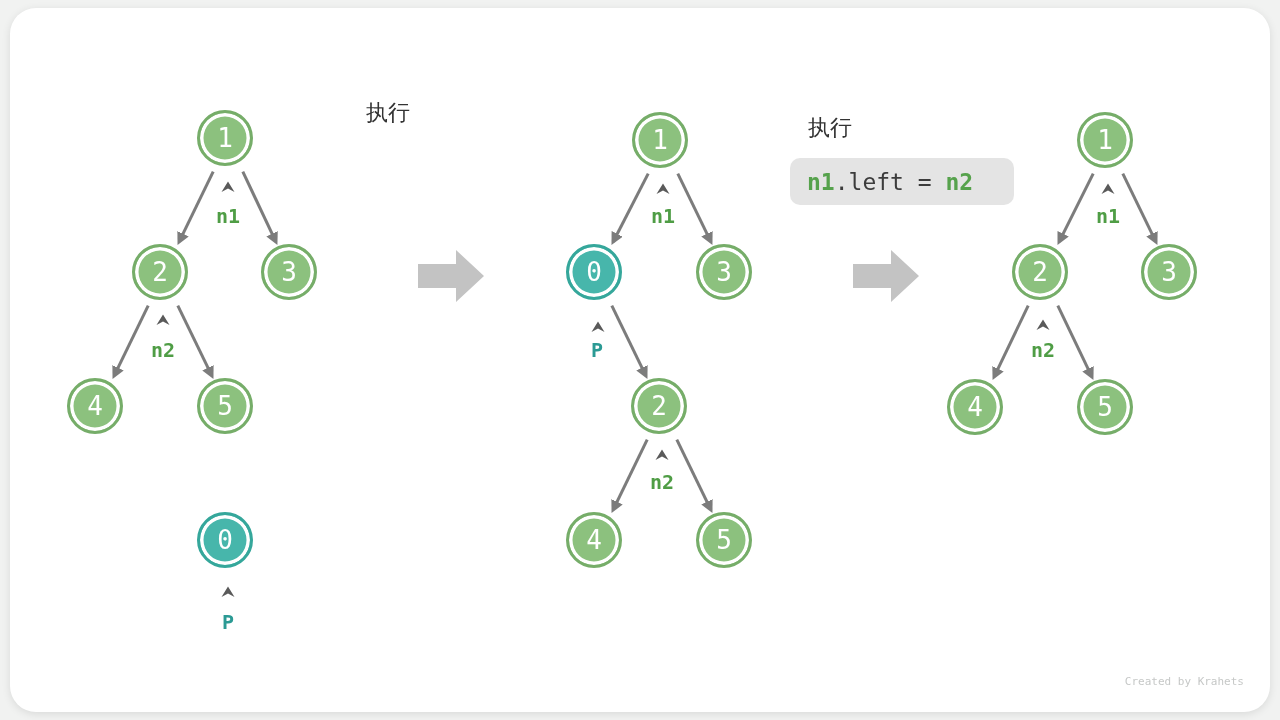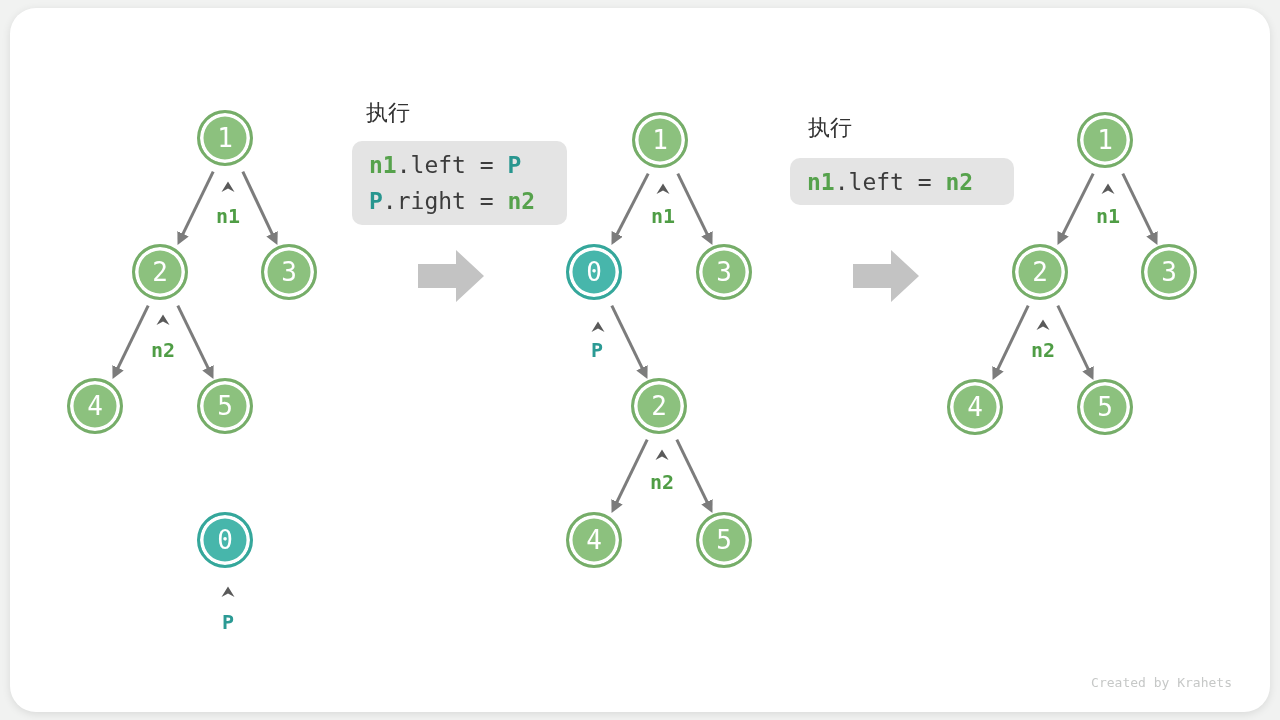--- a/index.html
+++ b/index.html
@@ -38,23 +38,23 @@
   .step-title { position:absolute; font-size:22px; color:var(--title-text); }
   .code-box { position:absolute; background:var(--code-bg); border-radius:10px;
               font-family:"DejaVu Sans Mono","Liberation Mono",monospace;
               font-size:23px; color:var(--code-plain);
               display:flex; flex-direction:column; justify-content:center;
               padding-left:17px; }
   .code-line { line-height:36px; white-space:pre; }
   .tok.green { color:var(--code-green); font-weight:bold; }
   .tok.teal  { color:var(--code-teal);  font-weight:bold; }
   .tok.plain { color:var(--code-plain); }
-  .watermark { position:absolute; right:48px; top:675px;
+  .watermark { position:absolute; right:36px; top:675px;
                font-family:"DejaVu Sans Mono","Liberation Mono",monospace;
-               font-size:13px; color:var(--watermark-gray); }
+               font-size:11px; color:var(--watermark-gray); }
 </style>
 </head>
 <body>
 
 <div class="page">
   <div class="card"></div>
 
   <svg class="diagram-svg" viewBox="0 0 1280 720">
     <defs>
       <marker id="arrowhead" viewBox="0 0 10 10" refX="7" refY="5" markerWidth="4.2" markerHeight="4.2" orient="auto-start-reverse">
@@ -114,24 +114,20 @@
   <div class="ref-label green" style="left:228px;top:216px">n1</div>
   <div class="ref-label green" style="left:163px;top:350px">n2</div>
   <div class="ref-label teal" style="left:228px;top:622px">P</div>
   <div class="ref-label green" style="left:663px;top:216px">n1</div>
   <div class="ref-label teal" style="left:597px;top:350px">P</div>
   <div class="ref-label green" style="left:662px;top:482px">n2</div>
   <div class="ref-label green" style="left:1108px;top:216px">n1</div>
   <div class="ref-label green" style="left:1043px;top:350px">n2</div>
 
   <div class="step-title" style="left:366px;top:98px">执行</div>
-  <div class="code-box" style="left:352px;top:141px;width:215px;height:84px">
-    <div class="code-line"><span class="tok green">n1</span><span class="tok plain">.left = </span><span class="tok teal">P</span></div>
-    <div class="code-line"><span class="tok teal">P</span><span class="tok plain">.right = </span><span class="tok green">n2</span></div>
-  </div>
 
   <div class="step-title" style="left:808px;top:113px">执行</div>
   <div class="code-box" style="left:790px;top:158px;width:224px;height:47px">
     <div class="code-line"><span class="tok green">n1</span><span class="tok plain">.left = </span><span class="tok green">n2</span></div>
   </div>
 
   <div class="watermark">Created by Krahets</div>
 </div>
 
 </body></html>

